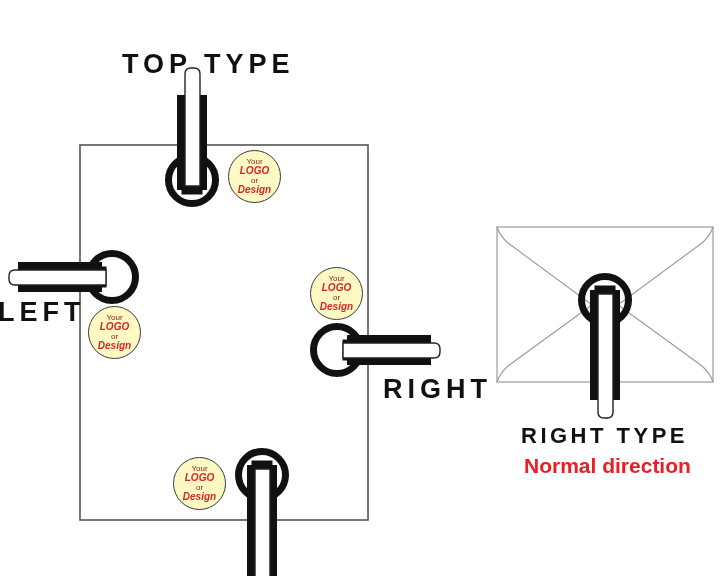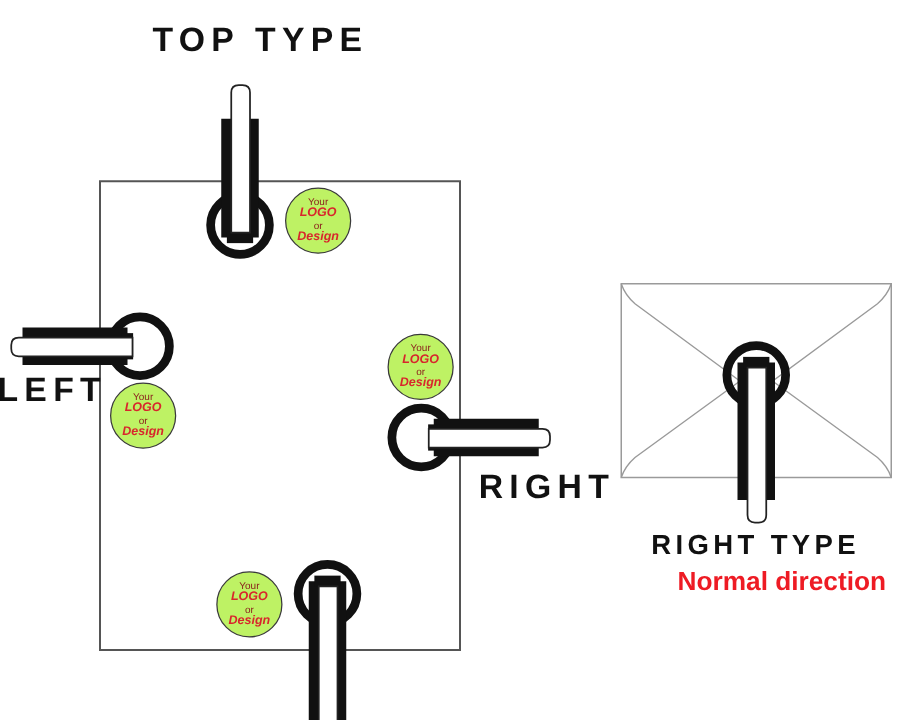--- a/index.html
+++ b/index.html
@@ -37,31 +37,31 @@
   .lbl-bottomtype {
     color: #111111;
     font-size: 22px;
     letter-spacing: 3.5px;
   }
   .lbl-normal {
     color: #ee1b24;
     font-size: 21px;
     letter-spacing: 0px;
   }
-  #label-top-type   { left: 122px; top: 17px; }
+  #label-top-type   { left: 122px; top: 49px; }
   #label-left       { left: -2px;  top: 297px; }
   #label-right      { left: 383px; top: 374px; }
   #label-bottom-type{ left: 521px; top: 423px; }
-  #label-normal-dir { left: 524px; top: 454px; margin-left: 18px; }
+  #label-normal-dir { left: 524px; top: 454px; }
 
   .logo-badge {
     position: absolute;
     border-radius: 50%;
     border: 1px solid #3a3a3a;
-    background: #bef264;
+    background: #fef9c3;
     box-sizing: border-box;
     display: flex;
     flex-direction: column;
     align-items: center;
     justify-content: center;
     line-height: 1.02;
     font-family: "Liberation Sans", sans-serif;
   }
   .logo-badge .l-your,
   .logo-badge .l-or {

